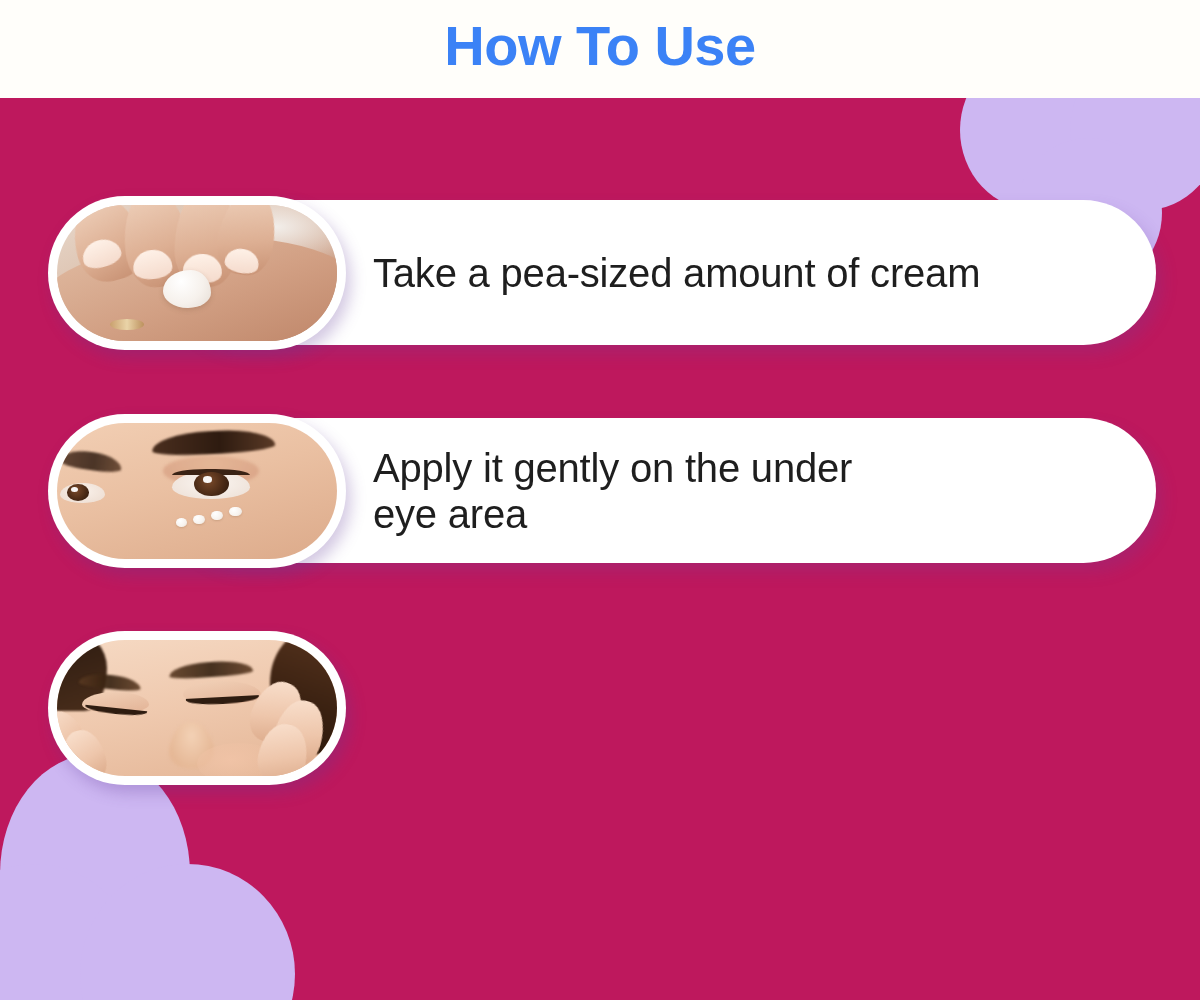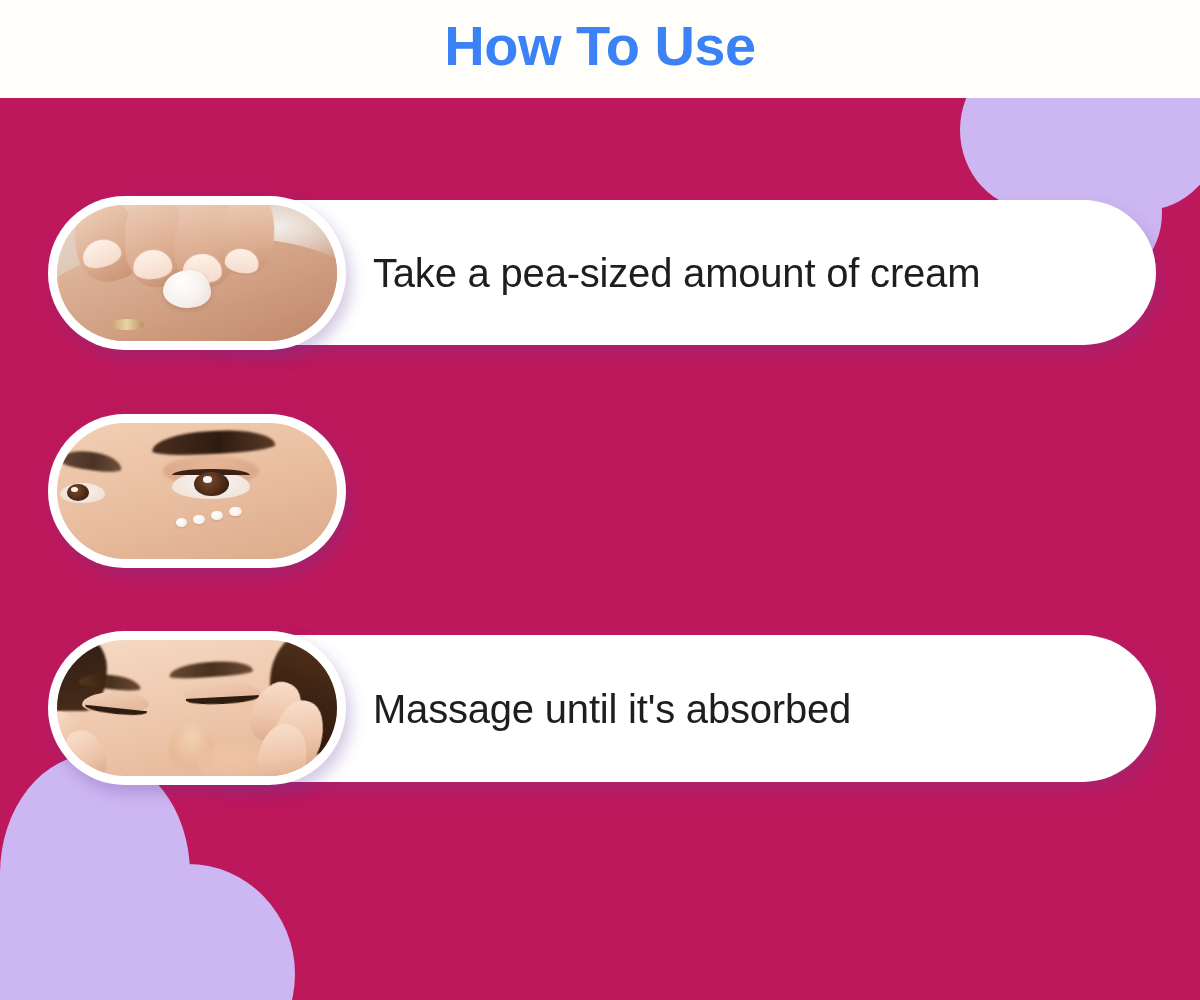--- a/index.html
+++ b/index.html
@@ -353,20 +353,24 @@
               <div class="nail n3"></div>
               <div class="nail n4"></div>
               <div class="ring"></div>
               <div class="cream"></div>
             </div>
           </div>
         </div>
       </div>
 
       <div class="step-row" data-index="1">
+        <div class="step-card">
+          <div class="step-text">Apply it gently on the under
+eye area</div>
+        </div>
         <div class="step-thumb">
           <div class="thumb-inner">
             <div class="art-eyes">
               <div class="brow brow-l"></div>
               <div class="brow brow-r"></div>
               <div class="lid lid-r"></div>
               <div class="eye eye-l"></div>
               <div class="eye eye-r"></div>
               <div class="lashline lash-r"></div>
               <div class="iris iris-l"></div>
@@ -376,23 +380,20 @@
               <div class="dot d1"></div>
               <div class="dot d2"></div>
               <div class="dot d3"></div>
               <div class="dot d4"></div>
             </div>
           </div>
         </div>
       </div>
 
       <div class="step-row" data-index="2">
-        <div class="step-card">
-          <div class="step-text">Massage until it's absorbed</div>
-        </div>
         <div class="step-thumb">
           <div class="thumb-inner">
             <div class="art-massage">
               <div class="hair-l"></div>
               <div class="hair-r"></div>
               <div class="brow brow-l"></div>
               <div class="brow brow-r"></div>
               <div class="lid lid-l"></div>
               <div class="lid lid-r"></div>
               <div class="lashline ll-l"></div>

